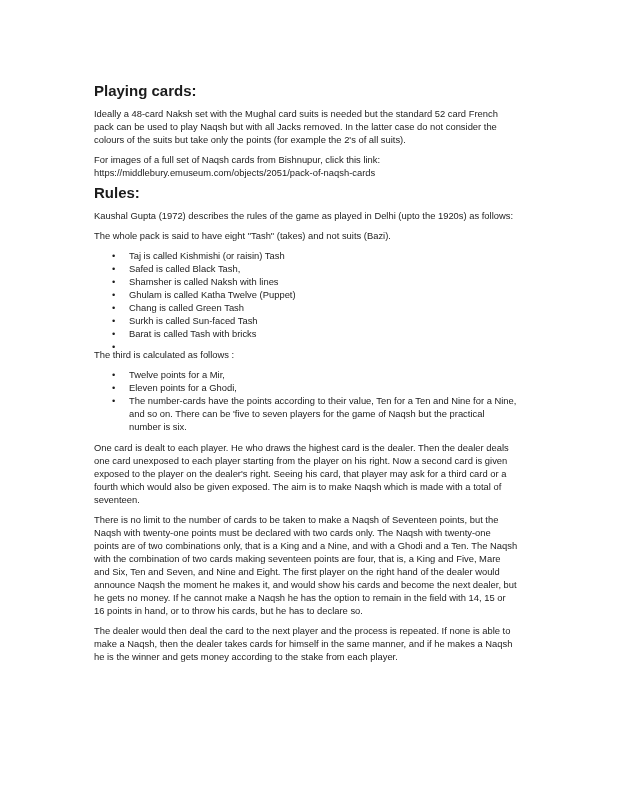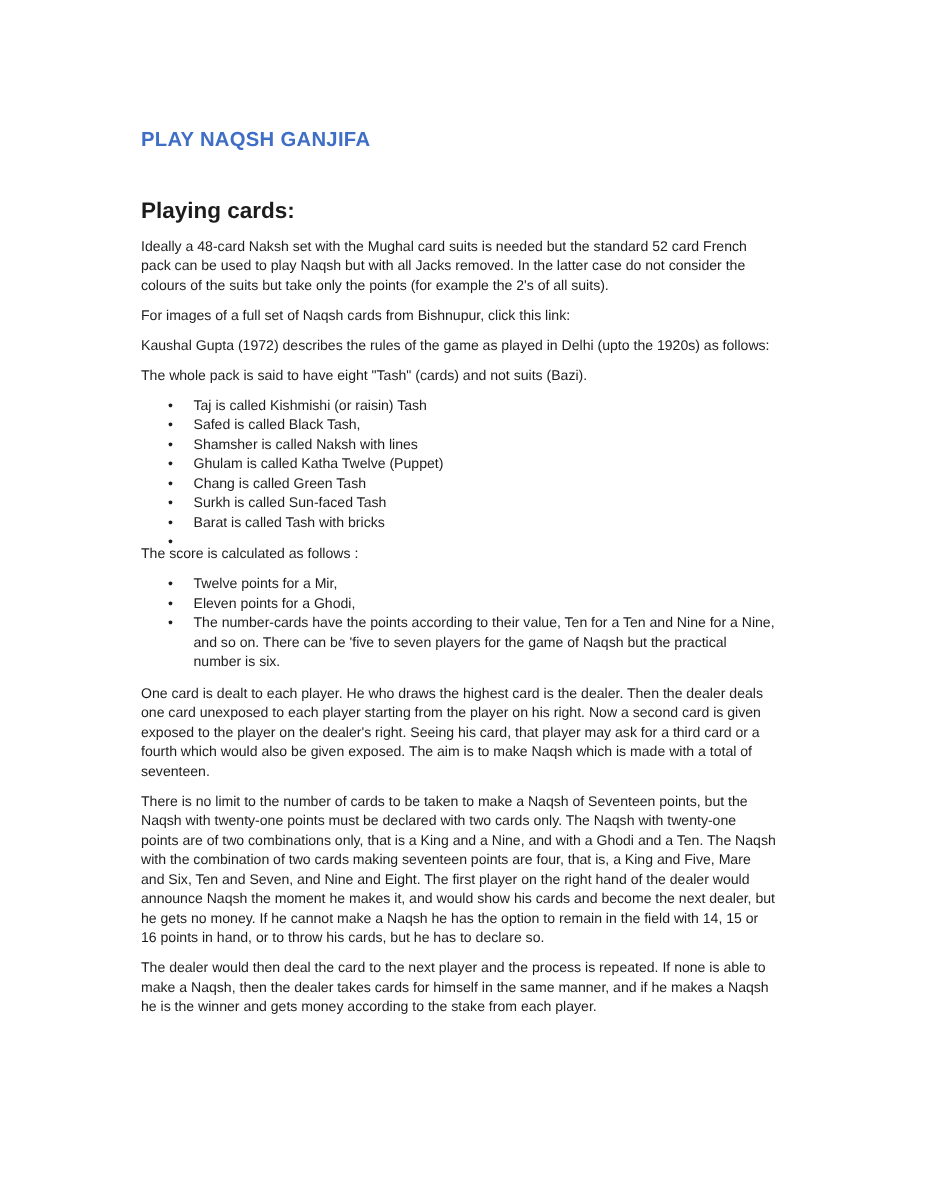--- a/index.html
+++ b/index.html
@@ -58,48 +58,49 @@
     position: absolute;
     left: 0;
     top: 0;
   }
 </style>
 </head>
 <body>
 
 <div class="page">
 
-  <h1 class="doc-title">PLAY NAQSH GANJIFA</h1>
 
   <h2 class="doc-heading">Playing cards:</h2>
 
   <p>Ideally a 48-card Naksh set with the Mughal card suits is needed but the standard 52 card French pack can be used to play Naqsh but with all Jacks removed. In the latter case do not consider the colours of the suits but take only the points (for example the 2's of all suits).</p>
 
   <p>
     <span class="block-line">For images of a full set of Naqsh cards from Bishnupur, click this link:</span>
+    <span class="block-line">https://middlebury.emuseum.com/objects/2051/pack-of-naqsh-cards</span>
   </p>
 
+  <h2 class="doc-heading">Rules:</h2>
 
   <p>Kaushal Gupta (1972) describes the rules of the game as played in Delhi (upto the 1920s) as follows:</p>
 
-  <p>The whole pack is said to have eight "Tash" (cards) and not suits (Bazi).</p>
+  <p>The whole pack is said to have eight "Tash" (takes) and not suits (Bazi).</p>
 
   <ul class="doc-list">
     <li><span class="bullet-glyph">•</span><span>Taj is called Kishmishi (or raisin) Tash</span></li>
     <li><span class="bullet-glyph">•</span><span>Safed is called Black Tash,</span></li>
     <li><span class="bullet-glyph">•</span><span>Shamsher is called Naksh with lines</span></li>
     <li><span class="bullet-glyph">•</span><span>Ghulam is called Katha Twelve (Puppet)</span></li>
     <li><span class="bullet-glyph">•</span><span>Chang is called Green Tash</span></li>
     <li><span class="bullet-glyph">•</span><span>Surkh is called Sun-faced Tash</span></li>
     <li><span class="bullet-glyph">•</span><span>Barat is called Tash with bricks</span></li>
     <li><span class="bullet-glyph">•</span></li>
   </ul>
 
 
-  <p>The score is calculated as follows :</p>
+  <p>The third is calculated as follows :</p>
 
   <ul class="doc-list">
     <li><span class="bullet-glyph">•</span><span>Twelve points for a Mir,</span></li>
     <li><span class="bullet-glyph">•</span><span>Eleven points for a Ghodi,</span></li>
     <li><span class="bullet-glyph">•</span><span>The number-cards have the points according to their value, Ten for a Ten and Nine for a Nine, and so on. There can be 'five to seven players for the game of Naqsh but the practical number is six.</span></li>
   </ul>
 
   <p>One card is dealt to each player. He who draws the highest card is the dealer. Then the dealer deals one card unexposed to each player starting from the player on his right. Now a second card is given exposed to the player on the dealer's right. Seeing his card, that player may ask for a third card or a fourth which would also be given exposed. The aim is to make Naqsh which is made with a total of seventeen.</p>
 
   <p>There is no limit to the number of cards to be taken to make a Naqsh of Seventeen points, but the Naqsh with twenty-one points must be declared with two cards only. The Naqsh with twenty-one points are of two combinations only, that is a King and a Nine, and with a Ghodi and a Ten. The Naqsh with the combination of two cards making seventeen points are four, that is, a King and Five, Mare and Six, Ten and Seven, and Nine and Eight. The first player on the right hand of the dealer would announce Naqsh the moment he makes it, and would show his cards and become the next dealer, but he gets no money. If he cannot make a Naqsh he has the option to remain in the field with 14, 15 or 16 points in hand, or to throw his cards, but he has to declare so.</p>

